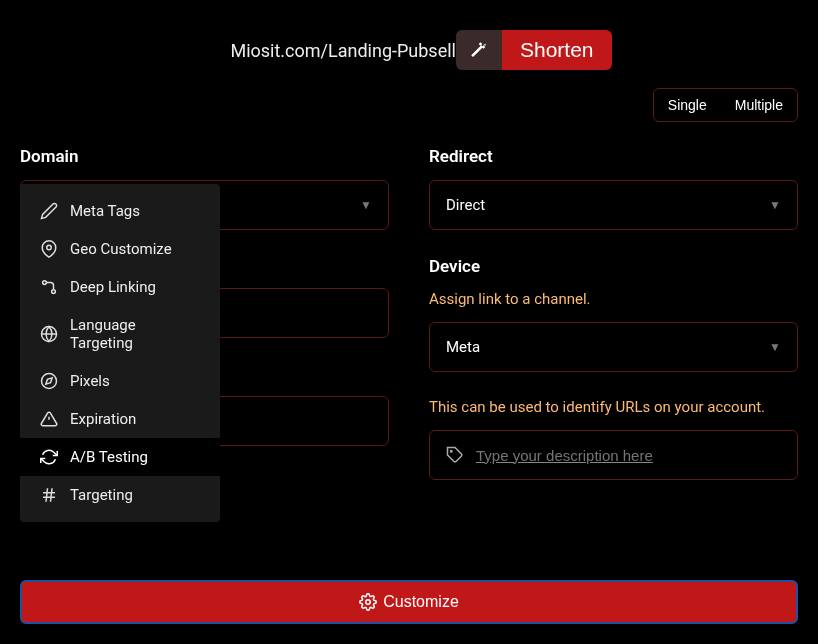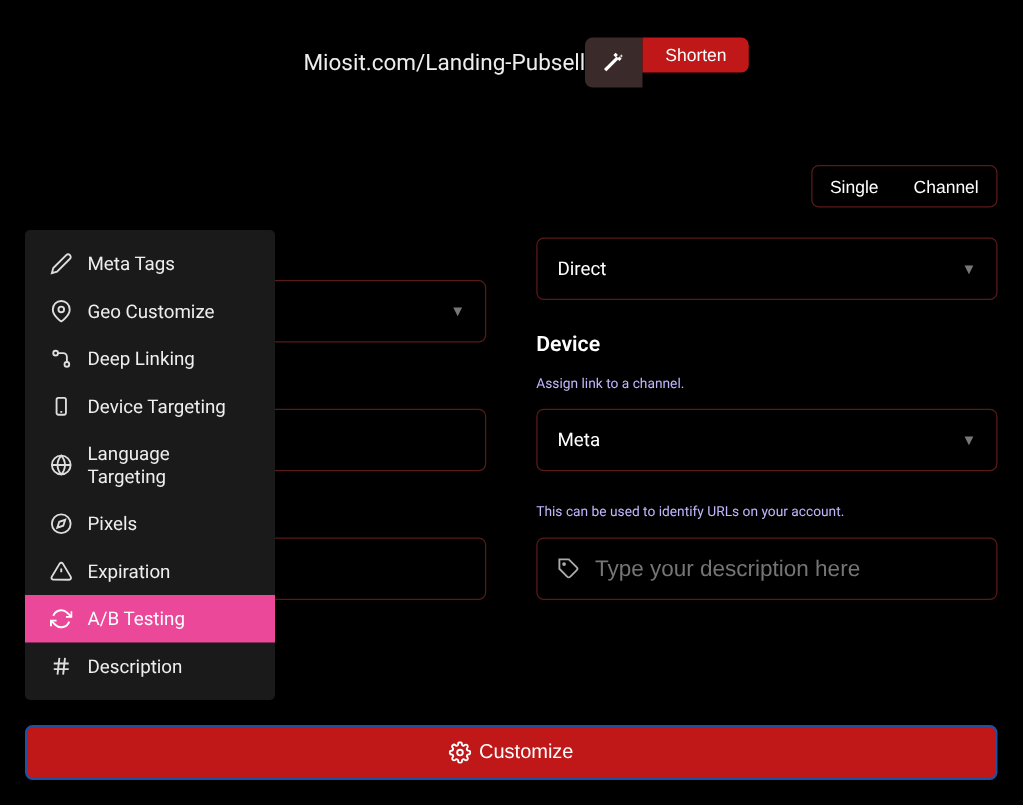--- a/index.html
+++ b/index.html
@@ -25,65 +25,65 @@
   display: flex;
   align-items: center;
   justify-content: center;
   cursor: pointer;
 }
 .shorten-btn {
   background: #c01818;
   color: #fff;
   border: none;
   padding: 0 18px;
-  height: 28px;
-  font-size: 14px;
+  height: 40px;
+  font-size: 21px;
   font-weight: 500;
   border-radius: 0 6px 6px 0;
   cursor: pointer;
 }
 .mode-row { display: flex; justify-content: flex-end; margin-bottom: 24px; }
 .mode-toggle {
   display: flex;
   border: 1px solid #5a1a1a;
   border-radius: 6px;
   overflow: hidden;
-  margin-top: 44px;
 }
 .mode-opt {
   padding: 8px 14px;
   font-size: 14px;
   color: #fff;
   cursor: pointer;
   background: transparent;
   border: none;
 }
 .grid { display: grid; grid-template-columns: 1fr 1fr; gap: 40px; }
 .field-label { font-size: 17px; font-weight: 600; margin-bottom: 14px; }
-.field-help { font-size: 11px; color: #c4b5fd; margin-bottom: 14px; }
+.field-help { font-size: 15px; color: #fdba74; margin-bottom: 14px; }
 .select-box, .input-box {
   border: 1px solid #5a1a1a;
   border-radius: 6px;
   height: 50px;
   display: flex;
   align-items: center;
   padding: 0 16px;
   font-size: 15px;
   color: #fff;
   background: transparent;
   position: relative;
 }
 .select-box { justify-content: space-between; cursor: pointer; }
 .input-box input, .input-box .placeholder {
   background: transparent;
   border: none;
   color: #888;
-  font-size: 18px;
+  font-size: 15px;
   width: 100%;
   outline: none;
+  text-decoration: underline;
 }
 .input-box .placeholder { color: #888; }
 .chevron { color: #777; font-size: 12px; }
 .col { display: flex; flex-direction: column; }
 .section { margin-bottom: 26px; }
 .tag-icon { margin-right: 12px; flex-shrink: 0; }
 .customize-btn {
   position: absolute;
   left: 20px;
   right: 20px;
@@ -113,21 +113,21 @@
 }
 .menu-item {
   display: flex;
   align-items: center;
   gap: 12px;
   padding: 10px 20px;
   font-size: 15px;
   color: #eee;
   cursor: pointer;
 }
-.menu-item.active { background: #ec4899; color: #fff; }
+.menu-item.active { background: #000000; color: #fff; }
 .menu-item svg { flex-shrink: 0; }
 </style>
 </head>
 <body>
 
 <div class="top-row">
   <div class="url-text">Miosit.com/Landing-Pubsell</div>
   <div class="top-actions">
     <button class="magic-btn">
       <svg width="18" height="18" viewBox="0 0 24 24" fill="none" stroke="#fff" stroke-width="2">
@@ -135,21 +135,21 @@
           <path d="M20 3l.5 1.5L22 5l-1.5.5L20 7l-.5-1.5L18 5l1.5-.5z" fill="#fff" stroke="none"></path>
         </svg>
     </button>
     <button class="shorten-btn">Shorten</button>
   </div>
 </div>
 
 <div class="mode-row">
   <div class="mode-toggle">
     <button class="mode-opt">Single</button>
-    <button class="mode-opt">Channel</button>
+    <button class="mode-opt">Multiple</button>
   </div>
 </div>
 
 <div class="grid">
   <div class="col">
     <div class="section">
       <div class="field-label">Domain</div>
       <div class="select-box">
         <span></span>
         <span class="chevron">▼</span>
@@ -164,20 +164,21 @@
     <div class="section">
       <div class="field-help">he access.</div>
       <div class="input-box">
         <span class="placeholder"></span>
       </div>
     </div>
   </div>
 
   <div class="col">
     <div class="section">
+      <div class="field-label">Redirect</div>
       <div class="select-box">
         <span>Direct</span>
         <span class="chevron">▼</span>
       </div>
     </div>
     <div class="section">
       <div class="field-label">Device</div>
       <div class="field-help">Assign link to a channel.</div>
       <div class="select-box">
         <span>Meta</span>
@@ -222,27 +223,20 @@
   <div class="menu-item">
     <svg width="18" height="18" viewBox="0 0 24 24" fill="none" stroke="#ddd" stroke-width="2">
         <circle cx="6" cy="6" r="2.5"></circle>
         <circle cx="18" cy="18" r="2.5"></circle>
         <path d="M8.5 6H14a4 4 0 0 1 4 4v5.5"></path>
       </svg>
     <span>Deep Linking</span>
   </div>
   <div class="menu-item">
     <svg width="18" height="18" viewBox="0 0 24 24" fill="none" stroke="#ddd" stroke-width="2">
-        <rect x="7" y="3" width="10" height="18" rx="2"></rect>
-        <line x1="11" y1="18" x2="13" y2="18"></line>
-      </svg>
-    <span>Device Targeting</span>
-  </div>
-  <div class="menu-item">
-    <svg width="18" height="18" viewBox="0 0 24 24" fill="none" stroke="#ddd" stroke-width="2">
         <circle cx="12" cy="12" r="10"></circle>
         <line x1="2" y1="12" x2="22" y2="12"></line>
         <path d="M12 2a15.3 15.3 0 0 1 4 10 15.3 15.3 0 0 1-4 10 15.3 15.3 0 0 1-4-10 15.3 15.3 0 0 1 4-10z"></path>
       </svg>
     <span>Language Targeting</span>
   </div>
   <div class="menu-item">
     <svg width="18" height="18" viewBox="0 0 24 24" fill="none" stroke="#ddd" stroke-width="2">
         <circle cx="12" cy="12" r="10"></circle>
         <polygon points="16.24 7.76 14.12 14.12 7.76 16.24 9.88 9.88 16.24 7.76"></polygon>
@@ -264,15 +258,15 @@
       </svg>
     <span>A/B Testing</span>
   </div>
   <div class="menu-item">
     <svg width="18" height="18" viewBox="0 0 24 24" fill="none" stroke="#ddd" stroke-width="2">
         <line x1="4" y1="9" x2="20" y2="9"></line>
         <line x1="4" y1="15" x2="20" y2="15"></line>
         <line x1="10" y1="3" x2="8" y2="21"></line>
         <line x1="16" y1="3" x2="14" y2="21"></line>
       </svg>
-    <span>Description</span>
+    <span>Targeting</span>
   </div>
 </div>
 
 </body></html>

